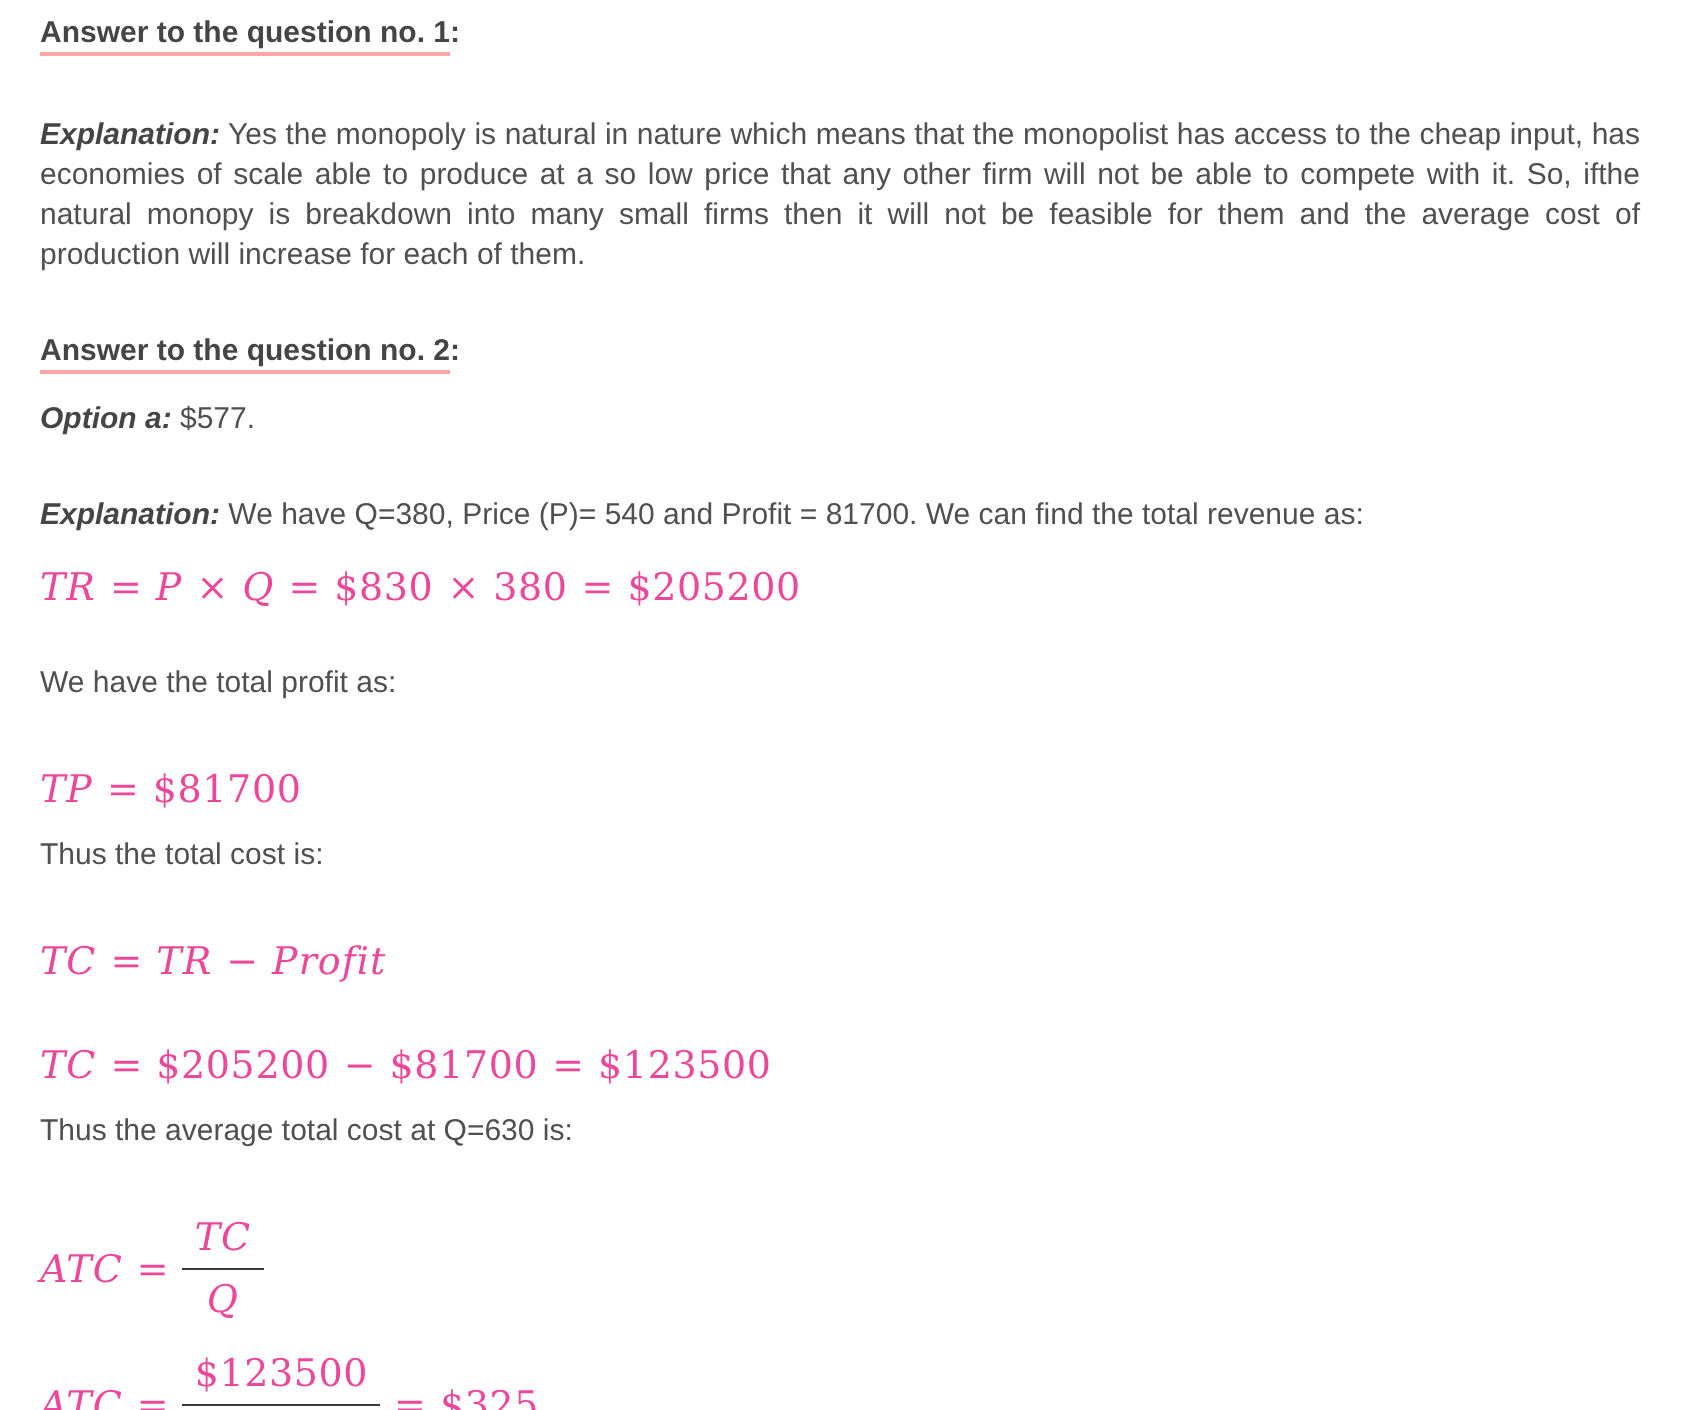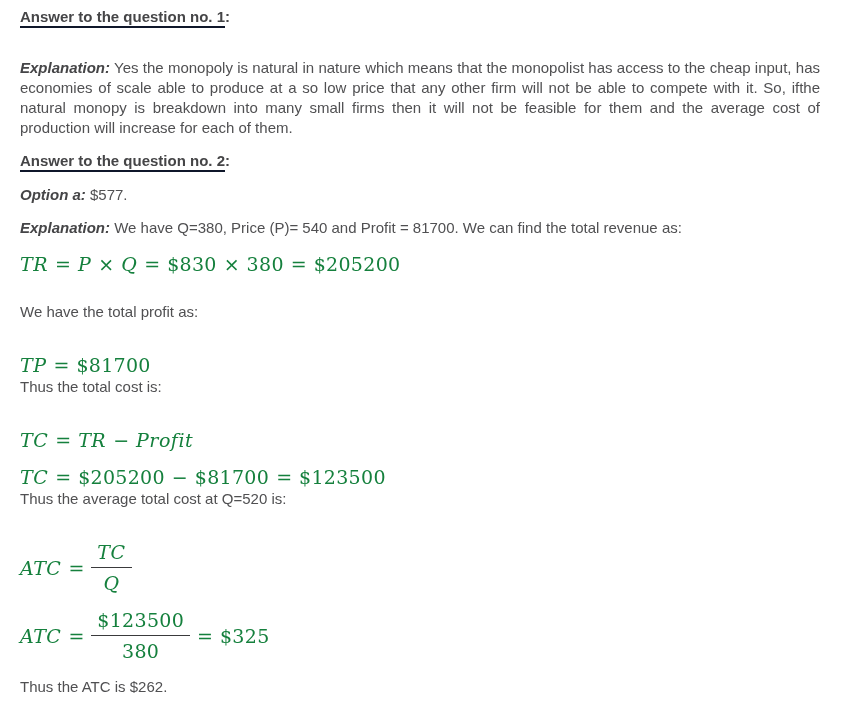--- a/index.html
+++ b/index.html
@@ -16,40 +16,40 @@
     padding: 7px 21px 0 20px;
     color: #505052;
     font-size: 15px;
     line-height: 20px;
   }
   .heading {
     font-weight: bold;
     color: #454547;
   }
   .underlined {
-    border-bottom: 2px solid #0f172a;
+    border-bottom: 2px solid #fca5a5;
     padding-bottom: 1px;
   }
   .label {
     font-weight: bold;
     font-style: italic;
     color: #454547;
   }
   .justify { text-align: justify; }
-  .mt12 { margin-top: 0; }
+  .mt12 { margin-top: 11px; }
   .mt13 { margin-top: 13px; }
   .mt14 { margin-top: 14px; }
   .mt15 { margin-top: 26px; }
   .mt16 { margin-top: 31px; }
-  .mt18 { margin-top: 13px; }
+  .mt18 { margin-top: 28px; }
   .math {
     font-family: "DejaVu Serif", serif;
     font-size: 19px;
     line-height: 24px;
-    color: #15803d;
+    color: #ec4899;
     display: flex;
     align-items: center;
   }
   .mi { font-style: italic; letter-spacing: 0.5px; }
   .mn { letter-spacing: 0.3px; }
   .mo { margin: 0 7px; }
   .frac {
     display: inline-flex;
     flex-direction: column;
     align-items: center;
@@ -117,21 +117,21 @@
     <div class="math mt18">
       <span class="mi">TC</span>
       <span class="mo">=</span>
       <span class="mn">$205200</span>
       <span class="mo">−</span>
       <span class="mn">$81700</span>
       <span class="mo">=</span>
       <span class="mn">$123500</span>
     </div>
 
-    <p class="mt12">Thus the average total cost at Q=520 is:</p>
+    <p class="mt12">Thus the average total cost at Q=630 is:</p>
 
     <div class="math mt16">
       <span class="mi">ATC</span>
       <span class="mo">=</span>
       <span class="frac">
         <span class="num mi">TC</span>
         <span class="den mi">Q</span>
       </span>
     </div>
 

